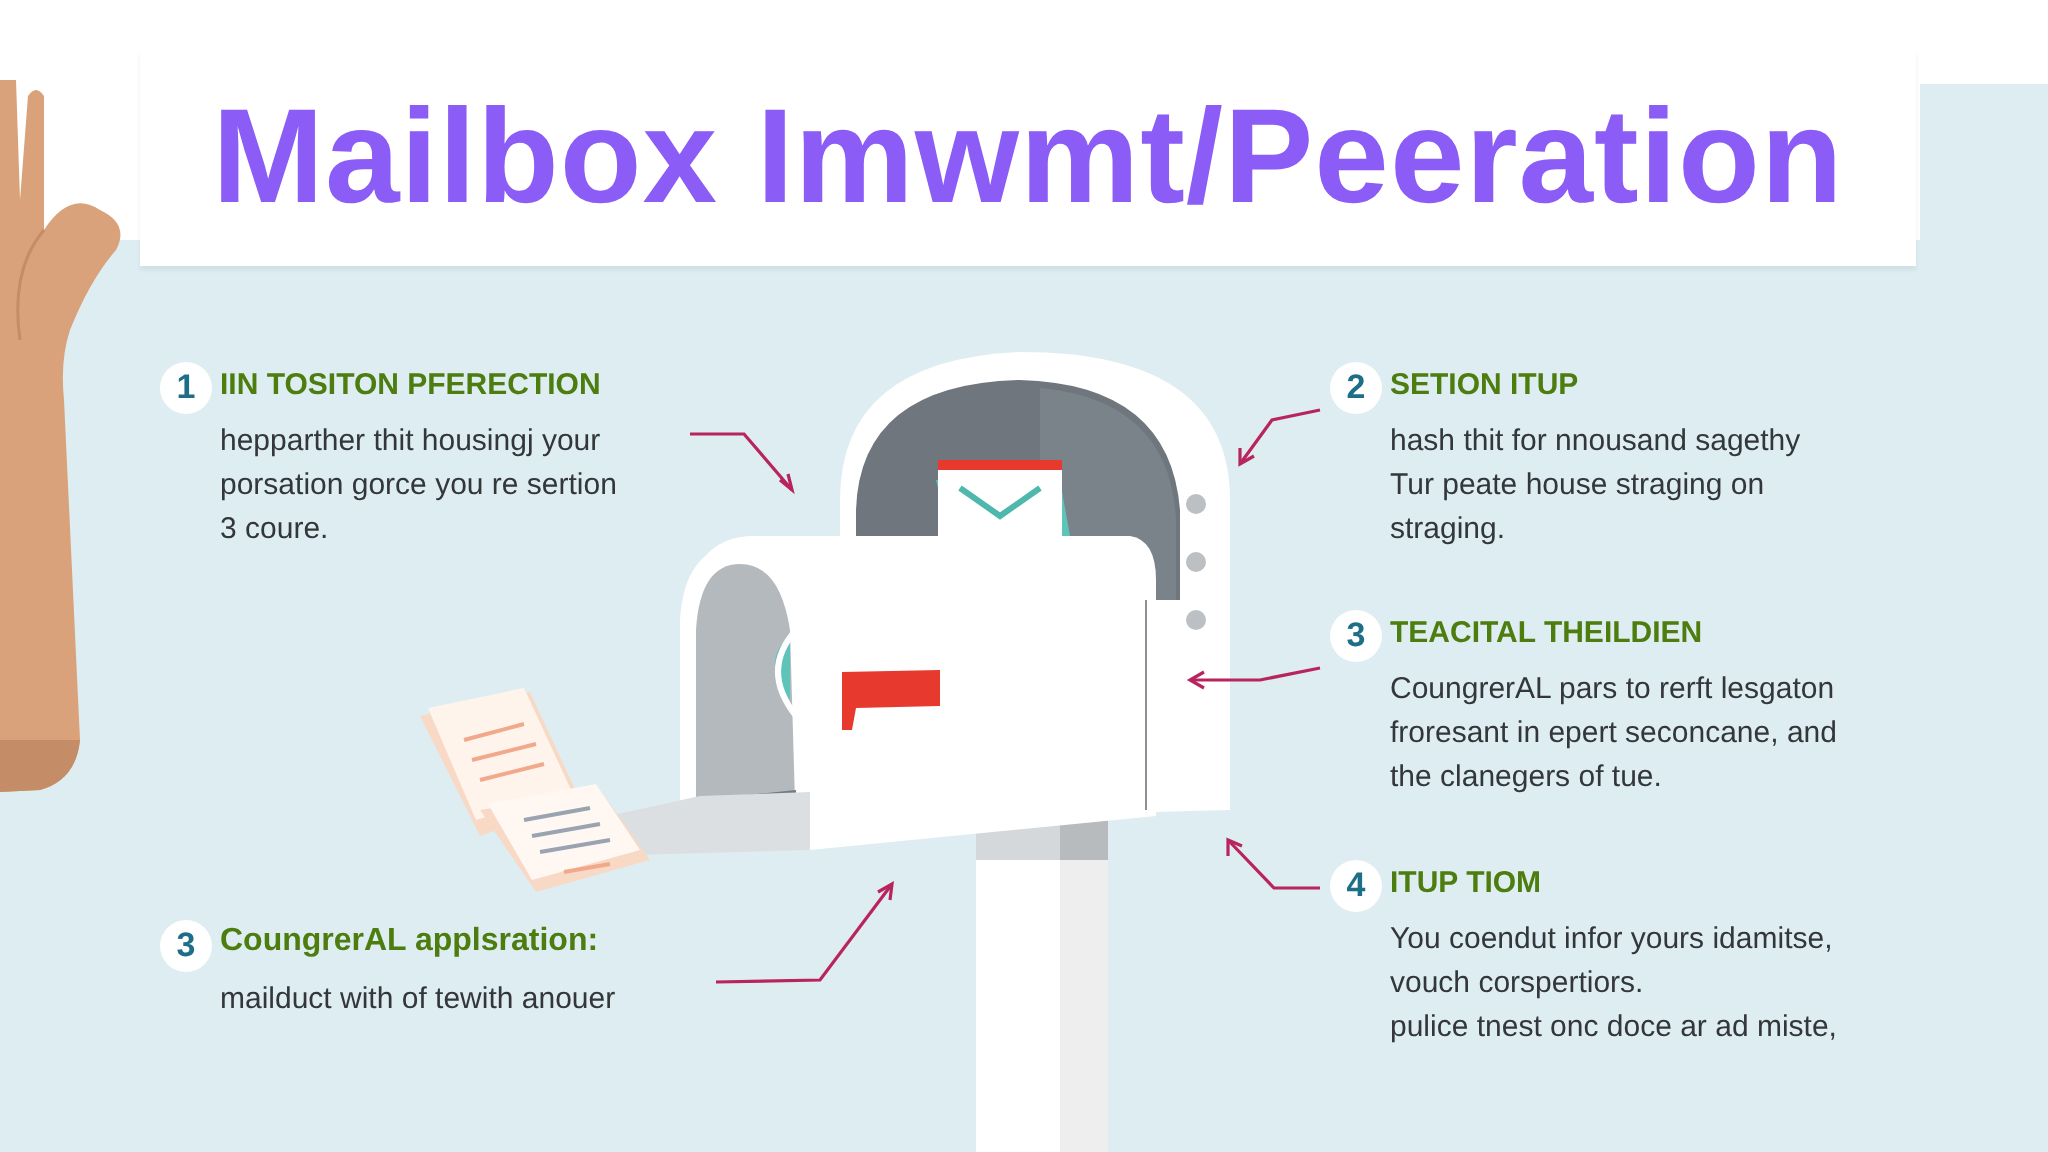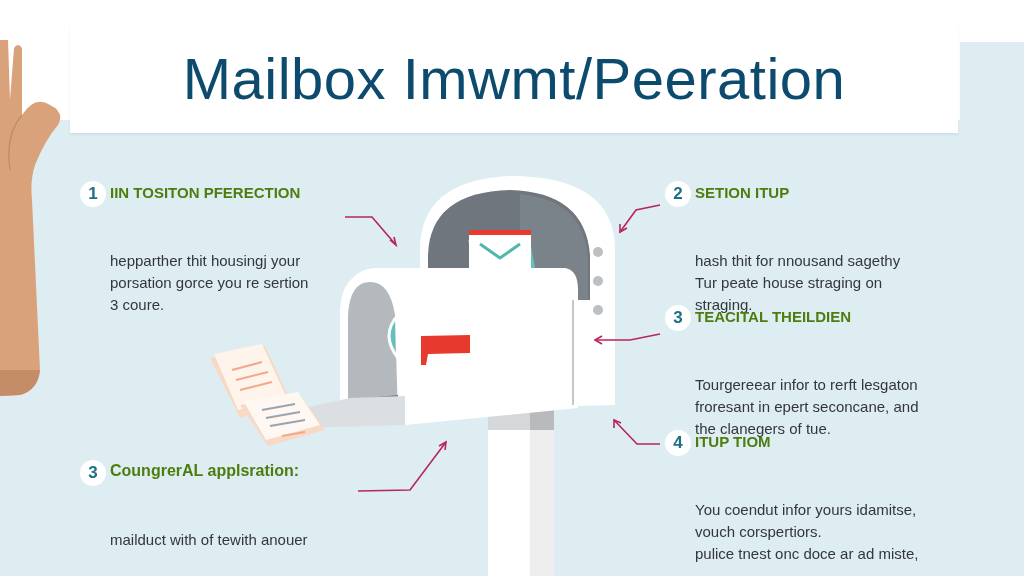--- a/index.html
+++ b/index.html
@@ -19,40 +19,40 @@
     background: #deedf1;
   }
   .title-card {
     position: absolute; left: 70px; top: 25px; width: 888px; height: 108px;
     background: #ffffff;
     box-shadow: 0 2px 2px rgba(120,150,160,0.15);
   }
   .title {
     position: absolute; left: 0; right: 0; top: 22px;
     text-align: center;
-    font-weight: normal; font-size: 58px; letter-spacing: 0.5px;
-    color: #0c4a6e;
+    font-weight: bold; font-size: 67px; letter-spacing: 0.5px;
+    color: #8b5cf6;
     line-height: 64px;
   }
   .hand { position: absolute; left: 0; top: 40px; width: 70px; height: 360px; }
   .section { position: absolute; }
   .section .badge {
     position: absolute; left: 0; top: 0;
     width: 26px; height: 26px; border-radius: 50%;
     background: #ffffff;
     color: #1c6f86; font-weight: bold; font-size: 17px;
     display: flex; align-items: center; justify-content: center;
   }
   .section .heading {
     position: absolute; left: 30px; top: 3px;
     font-weight: bold; font-size: 15px; color: #4d7c0f; white-space: nowrap;
   }
   .section .body {
     position: absolute; left: 30px; top: 29px;
-    font-size: 15px; line-height: 22px; color: #33373b; margin-top: 40px;
+    font-size: 15px; line-height: 22px; color: #33373b;
   }
   .section .body span { display: block; white-space: nowrap; }
   .sec-1 { left: 80px; top: 181px; }
   .sec-2 { left: 665px; top: 181px; }
   .sec-3r { left: 665px; top: 305px; }
   .sec-4 { left: 665px; top: 430px; }
   .sec-3l { left: 80px; top: 460px; }
   .sec-3l .heading { font-size: 16px; top: 2px; }
   .illus { position: absolute; left: 0; top: 0; width: 1024px; height: 576px; pointer-events: none; }
 </style>
@@ -151,21 +151,21 @@
     <span>hash thit for nnousand sagethy</span>
     <span>Tur peate house straging on</span>
     <span>straging.</span>
   </div>
 </div>
 
 <div class="section sec-3r">
   <div class="badge">3</div>
   <div class="heading">TEACITAL THEILDIEN</div>
   <div class="body">
-    <span>Tourgereear infor to rerft lesgaton</span>
+    <span>CoungrerAL pars to rerft lesgaton</span>
     <span>froresant in epert seconcane, and</span>
     <span>the clanegers of tue.</span>
   </div>
 </div>
 
 <div class="section sec-4">
   <div class="badge">4</div>
   <div class="heading">ITUP TIOM</div>
   <div class="body">
     <span>You coendut infor yours idamitse,</span>

